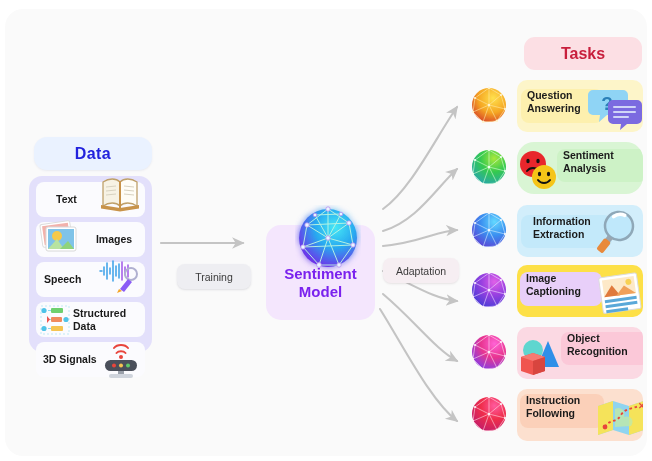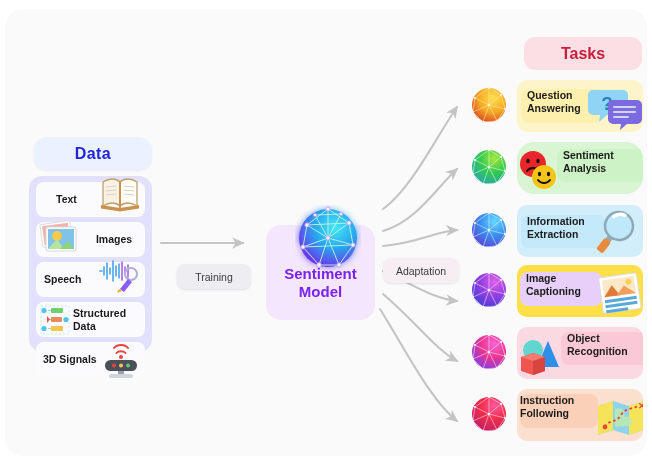--- a/index.html
+++ b/index.html
@@ -120,33 +120,33 @@
   
   .tr0 .task-card{background:#fdf5c9;}
   .tr0 .task-pill{background:#fdf0ae;left:4px;top:9px;width:76px;height:34px;padding-left:6px;}
   .tr0 .task-ic{right:-2px;top:6px;}
 
   .tr1 .task-card{background:#d9f5d4;border-radius:17px;}
   .tr1 .task-pill{background:#cdf2c6;left:40px;top:7px;width:84px;height:33px;padding-left:6px;}
   .tr1 .task-ic{left:-3px;top:6px;}
 
   .tr2 .task-card{background:#d2eefb;}
-  .tr2 .task-pill{background:#c3e9fa;left:4px;top:10px;width:79px;height:33px;padding-left:6px;}
+  .tr2 .task-pill{background:#c3e9fa;left:4px;top:10px;width:79px;height:33px;padding-left:12px;}
   .tr2 .task-ic{right:-4px;top:1px;}
 
   .tr3 .task-card{background:#fde047;}
   .tr3 .task-pill{background:#e8cff9;left:3px;top:7px;width:76px;height:34px;padding-left:6px;}
   .tr3 .task-ic{right:-3px;top:7px;}
 
   .tr4 .task-card{background:#fbd9e3;}
   .tr4 .task-pill{background:#fbc8d8;left:44px;top:5px;width:82px;height:33px;padding-left:6px;}
   .tr4 .task-ic{left:-2px;top:6px;}
 
   .tr5 .task-card{background:#fce0cf;}
-  .tr5 .task-pill{background:#fbd0b9;left:3px;top:5px;width:78px;height:34px;}
+  .tr5 .task-pill{background:#fbd0b9;left:3px;top:5px;width:78px;height:34px;padding-left:6px;}
   .tr5 .task-ic{right:-4px;top:8px;}
 </style>
 </head>
 <body>
 
 <div id="canvas">
 
   <svg id="fan" viewBox="0 0 642 447">
     <defs>
       <marker id="ah" markerWidth="7" markerHeight="7" refX="5.2" refY="3.1" orient="auto" markerUnits="strokeWidth">

